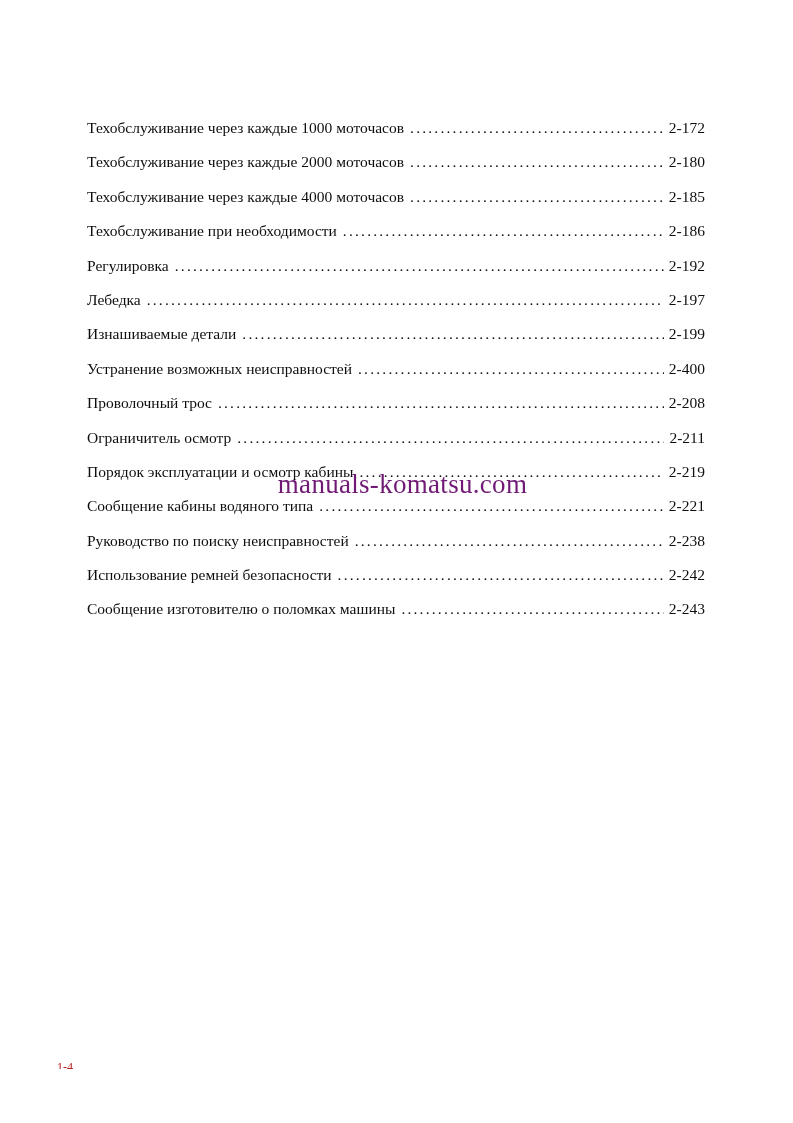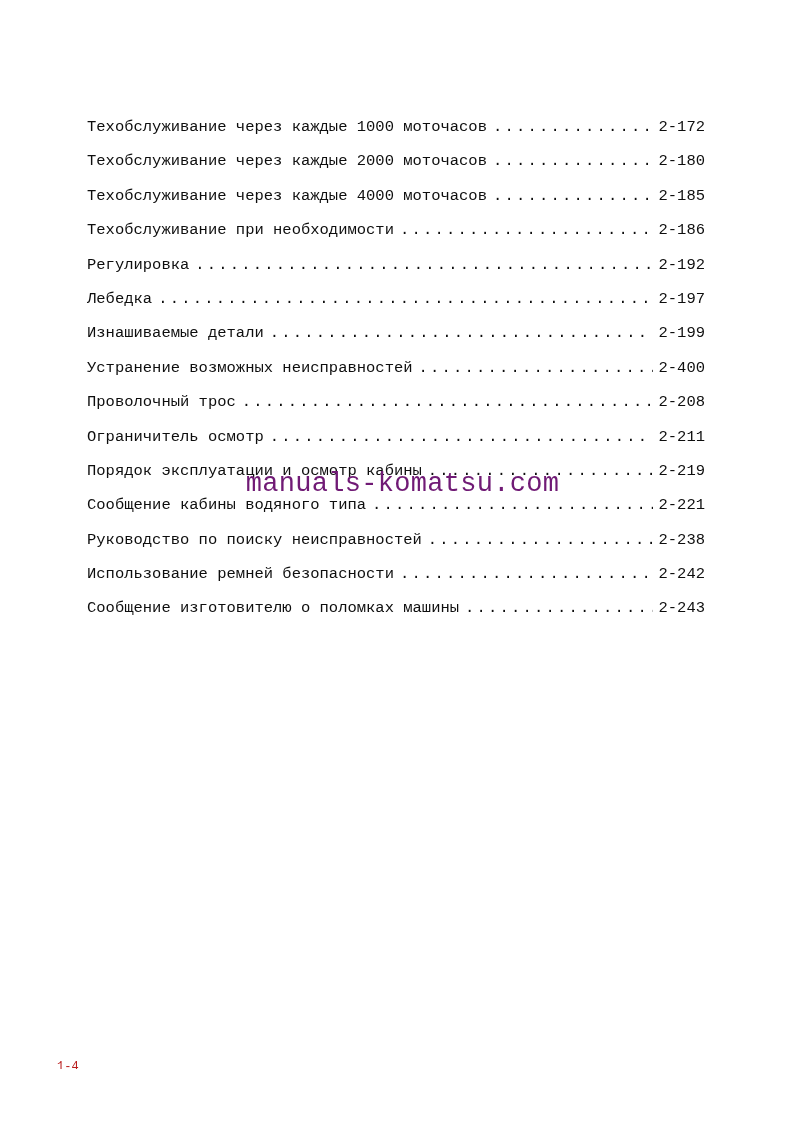--- a/index.html
+++ b/index.html
@@ -6,21 +6,21 @@
     margin: 0;
     padding: 0;
     background: #ffffff;
   }
   .page {
     position: relative;
     width: 793px;
     height: 1069px;
     background: #ffffff;
     overflow: hidden;
-    font-family: Liberation Mono, monospace;
+    font-family: Liberation Serif, serif;
     color: #0e0e0e;
   }
   .toc {
     position: absolute;
     left: 87px;
     right: 88px;
     top: 119px;
   }
   .toc-row {
     display: flex;

